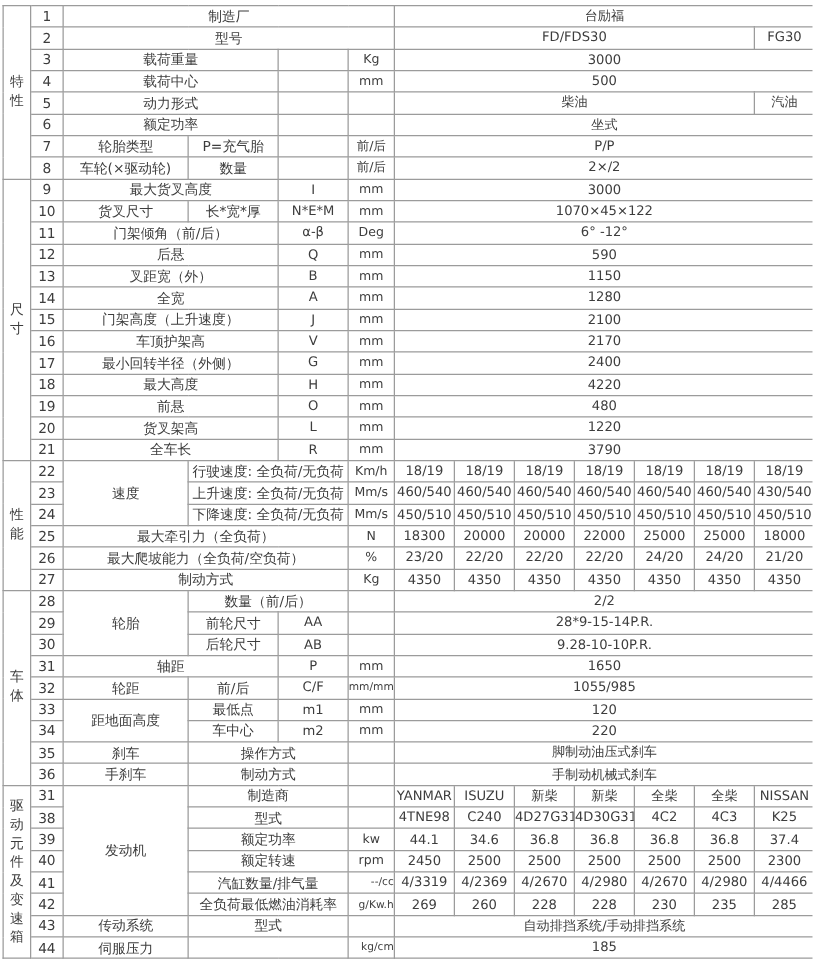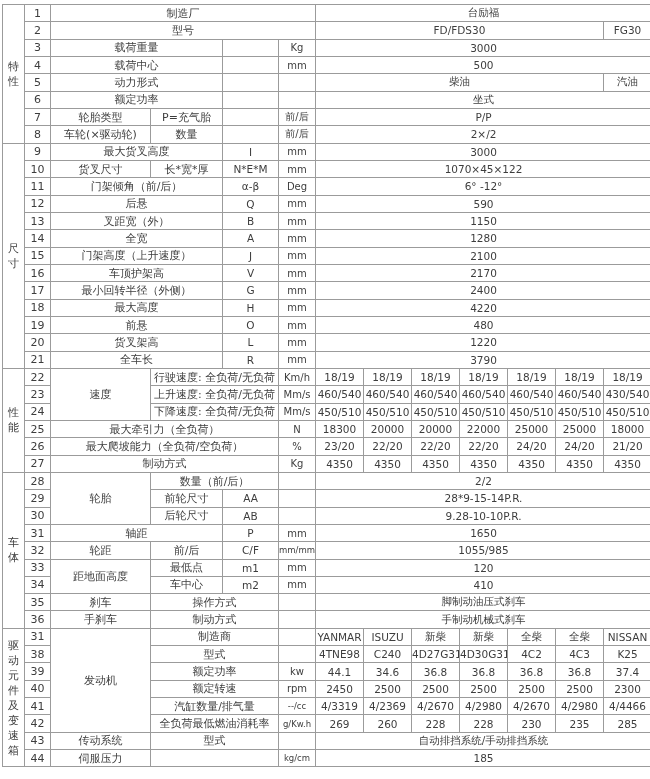--- a/index.html
+++ b/index.html
@@ -18,21 +18,21 @@
   }
   td.cat{
     white-space:normal;word-break:break-all;font-size:11px;line-height:15px;
     padding:1px 4px;
     font-family:Liberation Serif, serif;
   }
   td.num{font-size:11px;}
   td.label{font-size:11px;}
   td.sym{font-size:10.5px;}
   td.unit{font-size:10px;}
-  td.unit.sm{font-size:8.5px;}
+  td.unit.sm{font-size:8.5px;text-align:right;}
   td.val{font-size:10.5px;}
 </style>
 </head>
 <body>
 
 <table class="spec">
   <colgroup>
     <col style="width:22px">
       <col style="width:26px">
       <col style="width:100px">
@@ -315,21 +315,21 @@
         <td colspan="1" rowspan="1" class="label">最低点</td>
         <td colspan="1" rowspan="1" class="sym">m1</td>
         <td colspan="1" rowspan="1" class="unit">mm</td>
         <td colspan="7" rowspan="1" class="val">120</td>
       </tr>
       <tr>
         <td class="num">34</td>
         <td colspan="1" rowspan="1" class="label">车中心</td>
         <td colspan="1" rowspan="1" class="sym">m2</td>
         <td colspan="1" rowspan="1" class="unit">mm</td>
-        <td colspan="7" rowspan="1" class="val">410</td>
+        <td colspan="7" rowspan="1" class="val">220</td>
       </tr>
       <tr>
         <td class="num">35</td>
         <td colspan="1" rowspan="1" class="label">刹车</td>
         <td colspan="2" rowspan="1" class="label">操作方式</td>
         <td colspan="1" rowspan="1" class="unit"></td>
         <td colspan="7" rowspan="1" class="val">脚制动油压式刹车</td>
       </tr>
       <tr>
         <td class="num">36</td>

